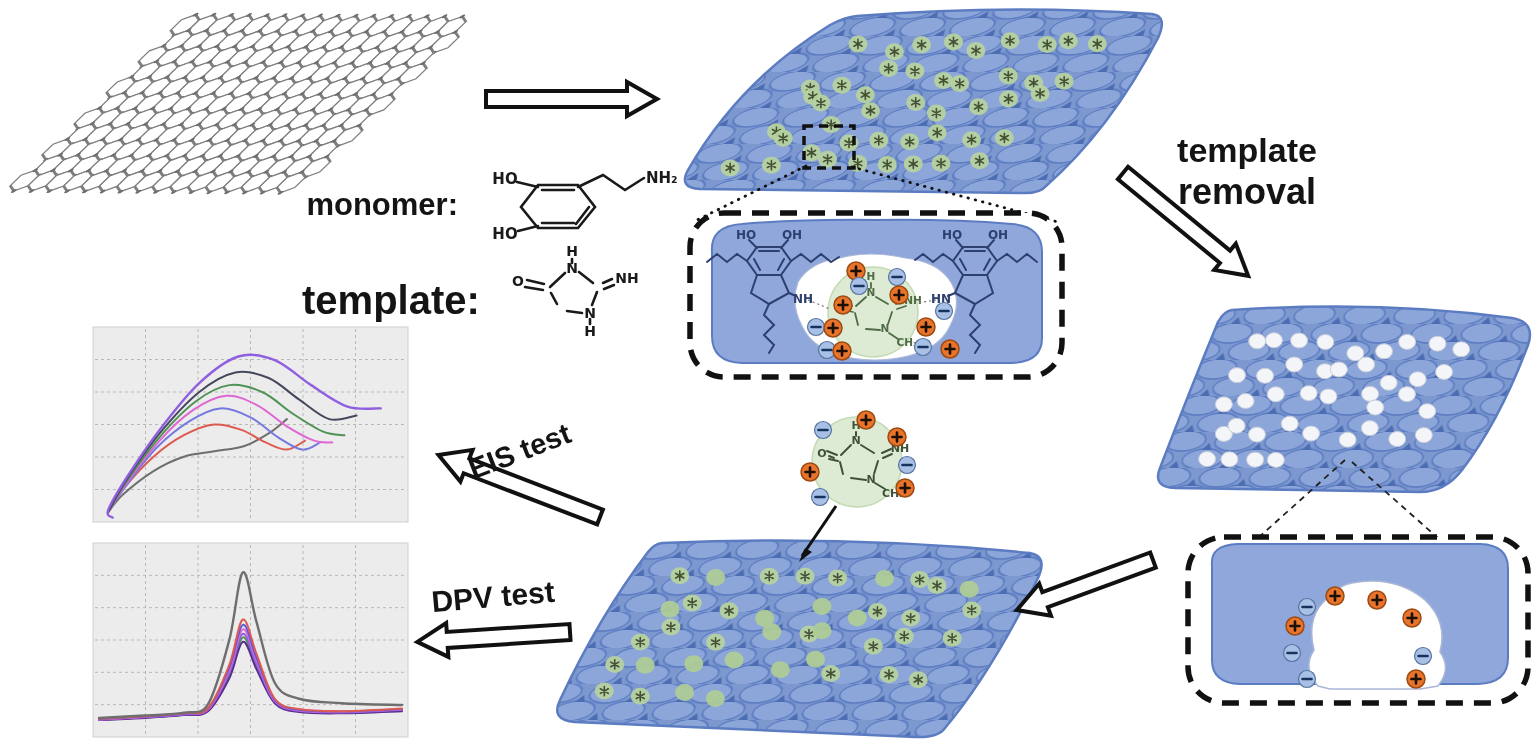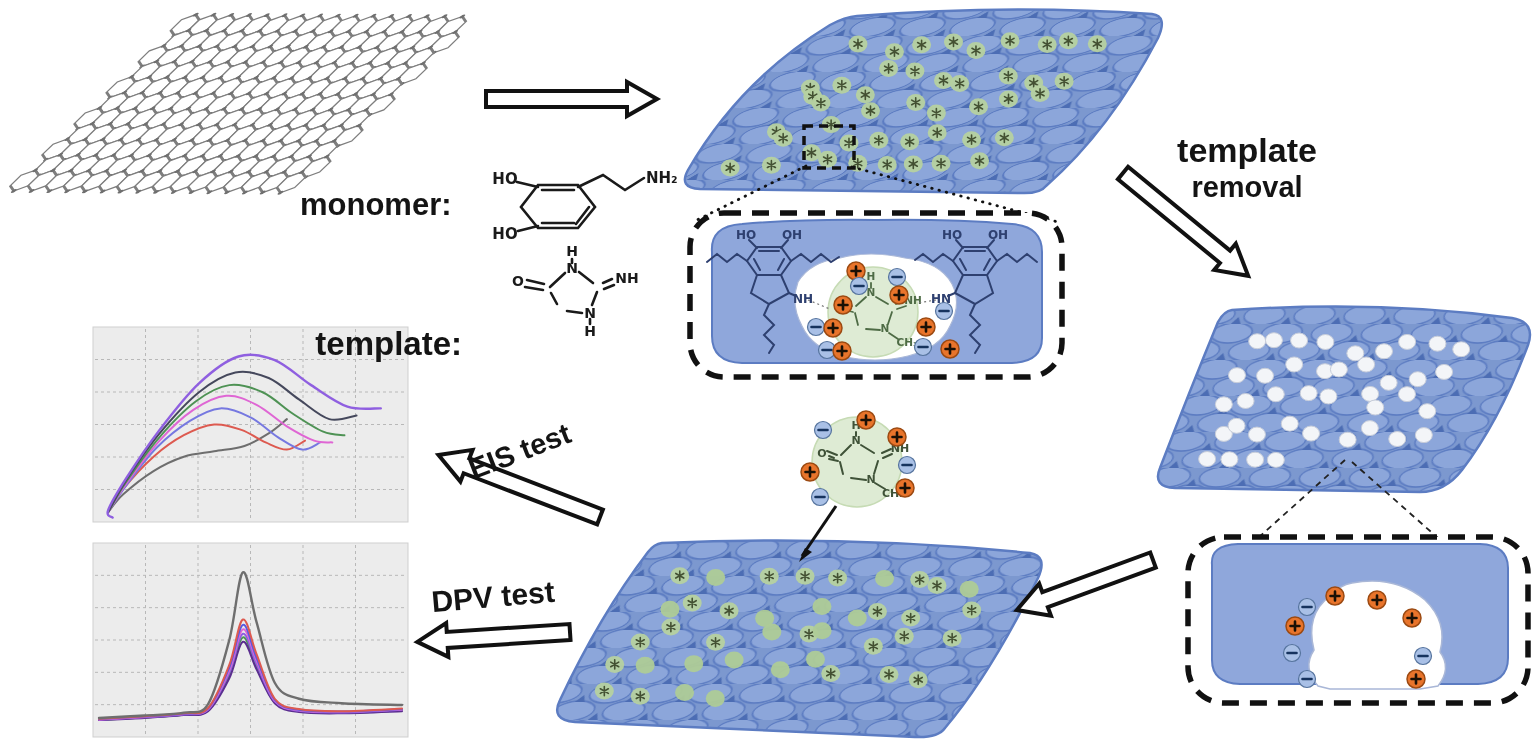--- a/index.html
+++ b/index.html
@@ -2,24 +2,24 @@
 <html><head>
 <meta charset="utf-8">
 <style>
   html,body{margin:0;padding:0;background:#ffffff;}
   .stage{position:relative;width:1536px;height:740px;background:#fff;overflow:hidden;
          font-family:"Liberation Sans", sans-serif;}
   .stage svg.scene{position:absolute;left:0;top:0;}
   .lbl{position:absolute;font-weight:700;color:#141414;text-align:center;
        font-family:"Liberation Sans", sans-serif;line-height:1.1;white-space:nowrap;}
   #lbl-polymerization{left:452px;top:44px;width:266px;font-size:29px;}
-  #lbl-monomer{left:300px;top:188px;width:158px;font-size:31px;text-align:left;}
-  #lbl-template{left:302px;top:278px;width:160px;font-size:33px;text-align:right;margin-top:48px;}
+  #lbl-monomer{left:300px;top:188px;width:158px;font-size:31px;text-align:right;}
+  #lbl-template{left:302px;top:278px;width:160px;font-size:40px;text-align:right;}
   #lbl-removal1{left:1157px;top:132px;width:180px;font-size:34px;}
-  #lbl-removal2{left:1157px;top:172px;width:180px;font-size:29px;}
+  #lbl-removal2{left:1157px;top:172px;width:180px;font-size:36px;}
   #lbl-recognition{left:947px;top:489px;width:320px;font-size:31px;}
   #lbl-eis{left:440px;top:436px;width:160px;font-size:29px;transform:rotate(-21deg);}
   #lbl-dpv{left:413px;top:580px;width:160px;font-size:30px;transform:rotate(-5deg);}
 </style>
 </head>
 <body>
 
 <div class="stage">
 
 <svg class="scene" width="1536" height="740" viewBox="0 0 1536 740">

